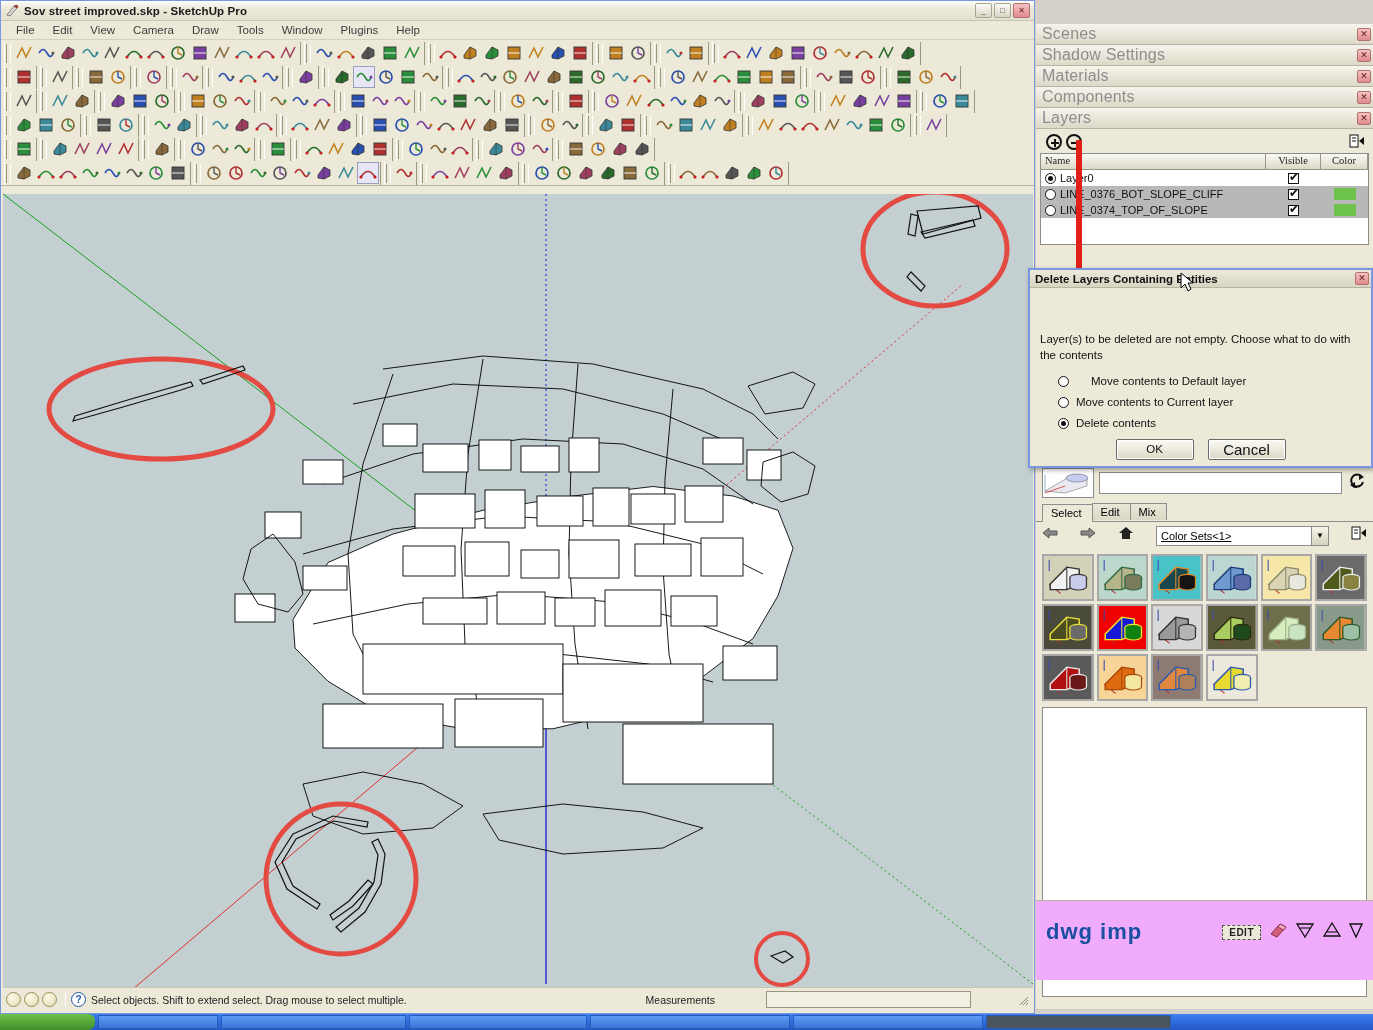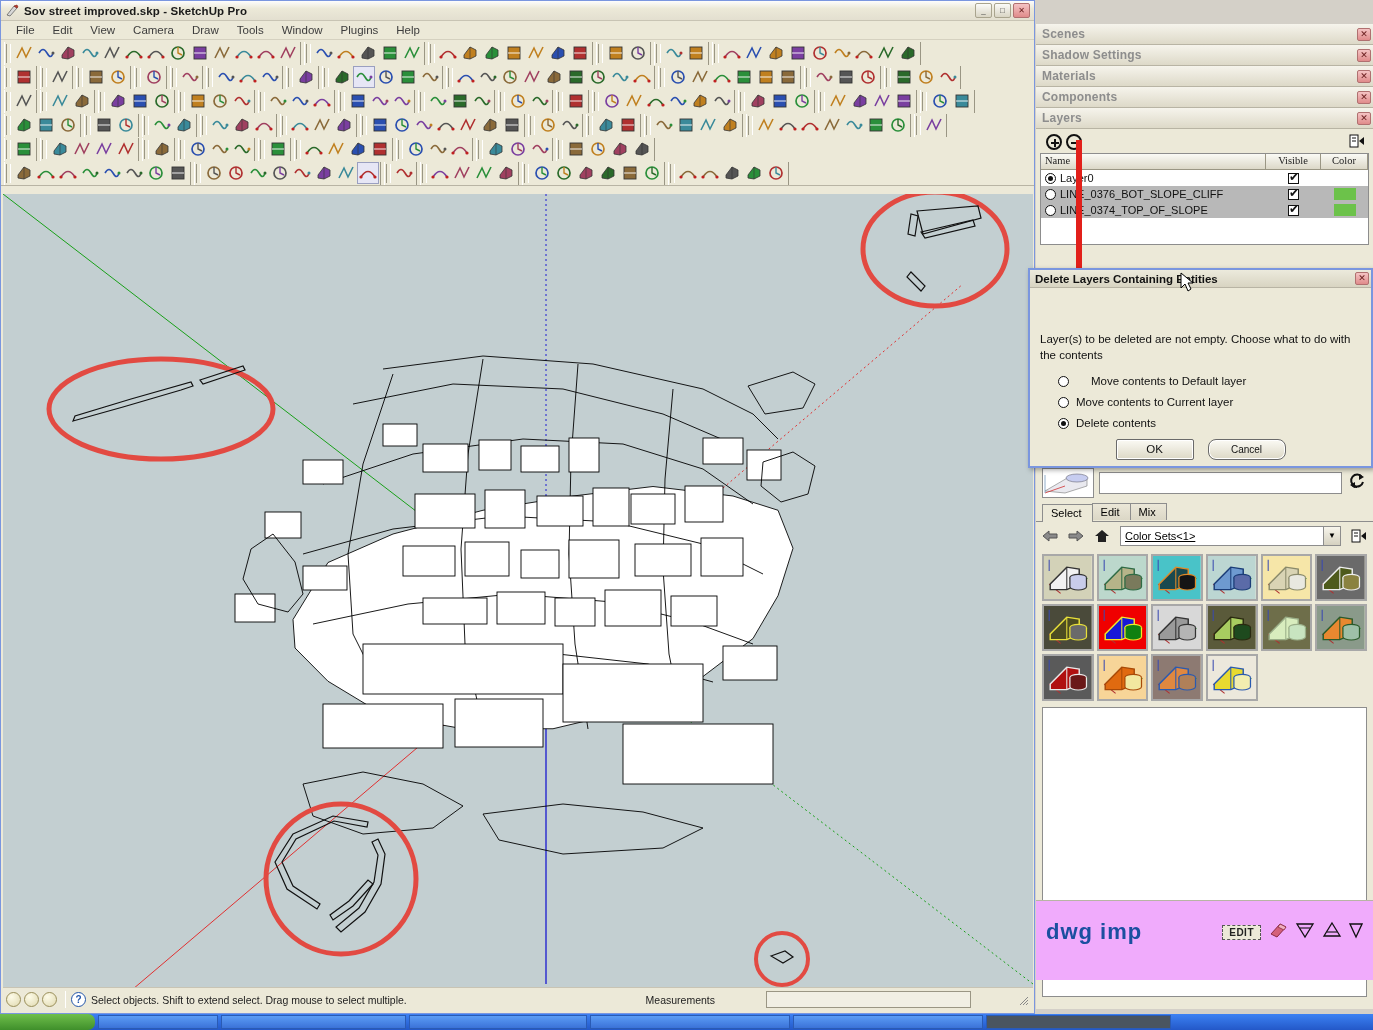--- a/index.html
+++ b/index.html
@@ -49,21 +49,21 @@
   .sb-text { font-size:10.5px; color:#222; }
   .sb-meas { margin-left:auto; display:flex; align-items:center;gap:45px; }
   .sb-meas-label { font-size:10.5px; color:#222; margin-right:6px; }
   .sb-meas-field { width:205px; height:17px; border:1px solid #9a9684; background:#f1efe4; }
   .sb-grip { width:12px; height:17px; margin-left:2px; }
 
   
   #right-dock { position:absolute; left:1036px; top:24px; width:337px; height:985px; background:#ece9d8; }
   .panel-head { height:21px; display:flex; align-items:center; padding:0 2px 0 6px;
     background:linear-gradient(180deg,#f6f4ec,#ddd9c8); border-bottom:1px solid #b8b4a4;}
-  .panel-head .ph-title { font-size:12px; font-weight:bold; color:#8d8d8d; letter-spacing:0.2px;}
+  .panel-head .ph-title { font-size:16px; font-weight:normal; color:#8d8d8d; letter-spacing:0.2px;}
   .ph-x { margin-left:auto; width:14px; height:13px; border:1px solid #b07070; border-radius:2px;
     background:linear-gradient(180deg,#f4c3c3,#e08b8b); color:#6a2020; font-size:9px; line-height:11px; text-align:center;}
 
   .layers-body { background:#ece9d8; padding:2px 4px 0 4px; height:122px;}
   .layers-tools { height:22px; display:flex; align-items:center; gap:4px; padding-left:6px;}
   .circ-btn { width:16px; height:16px; border-radius:50%; border:2px solid #111; position:relative; background:#ece9d8;}
   .circ-btn:before{content:"";position:absolute;left:3px;top:6px;width:8px;height:2px;background:#111;}
   .circ-btn.plus:after{content:"";position:absolute;left:6px;top:3px;width:2px;height:8px;background:#111;}
   .layers-menu { margin-left:auto; margin-right:4px; font-size:13px; }
   .lgrid { border:1px solid #8d8d8d; background:#fff; height:92px; }
@@ -85,21 +85,21 @@
   
   .mat-panel { position:absolute; left:0; top:440px; width:337px; }
   .mat-top { display:flex; align-items:center; padding:4px 6px; gap:5px;}
   .mat-prev { width:52px; height:30px; border:1px solid #8d8d8d; background:#fff; position:relative; overflow:hidden;}
   .mat-name { flex:1; height:22px; border:1px solid #8d8d8d; background:#fff;}
   .mat-refresh { width:20px; font-size:16px; text-align:center; }
   .mtabs { display:flex; align-items:center; height:20px; padding-left:6px; border-bottom:1px solid #8d8d8d;}
   .mtab { font-size:11px; padding:2px 10px 2px 8px; border:1px solid #8d8d8d; border-bottom:none;
     background:linear-gradient(180deg,#ebe7d8,#dbd7c6); margin-right:-1px;}
   .mtab.active { background:#ece9d8; position:relative; top:1px; padding-bottom:3px;}
-  .mnav { display:flex; align-items:flex-end; gap:10px; padding:4px 6px;}
+  .mnav { display:flex; align-items:flex-start; gap:22px; padding:4px 6px;}
   .mnav-arrow { font-size:15px; color:#777; }
   .mset { flex:1; height:20px; border:1px solid #8d8d8d; background:#fff; display:flex; align-items:center;}
   .mset span { font-size:11px; padding-left:4px; text-decoration:underline; }
   .mset .dd { margin-left:auto; width:17px; height:18px; border-left:1px solid #8d8d8d;
     background:linear-gradient(180deg,#f7f5ec,#d5d1c0); font-size:8px; text-align:center; line-height:18px;}
   .mgrid { display:grid; grid-template-columns:repeat(6,1fr); gap:3px; padding:4px 6px; }
   .mcell { height:47px; border:2px solid #a8a8a8; position:relative; overflow:hidden; }
   .mwhite { background:#fff; border:1px solid #8d8d8d; height:290px; margin:2px 6px 0 6px;}
 
   
@@ -1981,22 +1981,22 @@
       </label>
       <label style="display:flex;align-items:center;gap:7px;font-size:11.5px;color:#111;">
         <span class="radio on"></span>
         <span>Delete contents</span>
       </label>
     </div>
     <div style="display:flex;justify-content:center;gap:14px;margin-top:10px;">
       <div style="width:78px;height:21px;border:1px solid #6a6a6a;border-radius:2px;
                   background:linear-gradient(180deg,#fbfaf4,#dcd8c6);font-size:11.5px;
                   text-align:center;line-height:19px;color:#111;box-shadow:inset 0 0 0 1px #fff;">OK</div>
-      <div style="width:78px;height:21px;border:1px solid #6a6a6a;border-radius:8px;
-                  background:linear-gradient(180deg,#fbfaf4,#dcd8c6);font-size:10px;
+      <div style="width:78px;height:21px;border:1px solid #6a6a6a;border-radius:2px;
+                  background:linear-gradient(180deg,#fbfaf4,#dcd8c6);font-size:15px;
                   text-align:center;line-height:19px;color:#111;box-shadow:inset 0 0 0 1px #fff;">Cancel</div>
     </div>
   </div>
 </div>
 
 <div class="cursor-ann">
   <svg width="14" height="20" viewBox="0 0 14 20">
     <path d="M1 1 L1 16 L5 12 L8 19 L11 17 L8 11 L13 11 Z" fill="#fff" stroke="#000" stroke-width="1"></path>
   </svg>
 </div>

